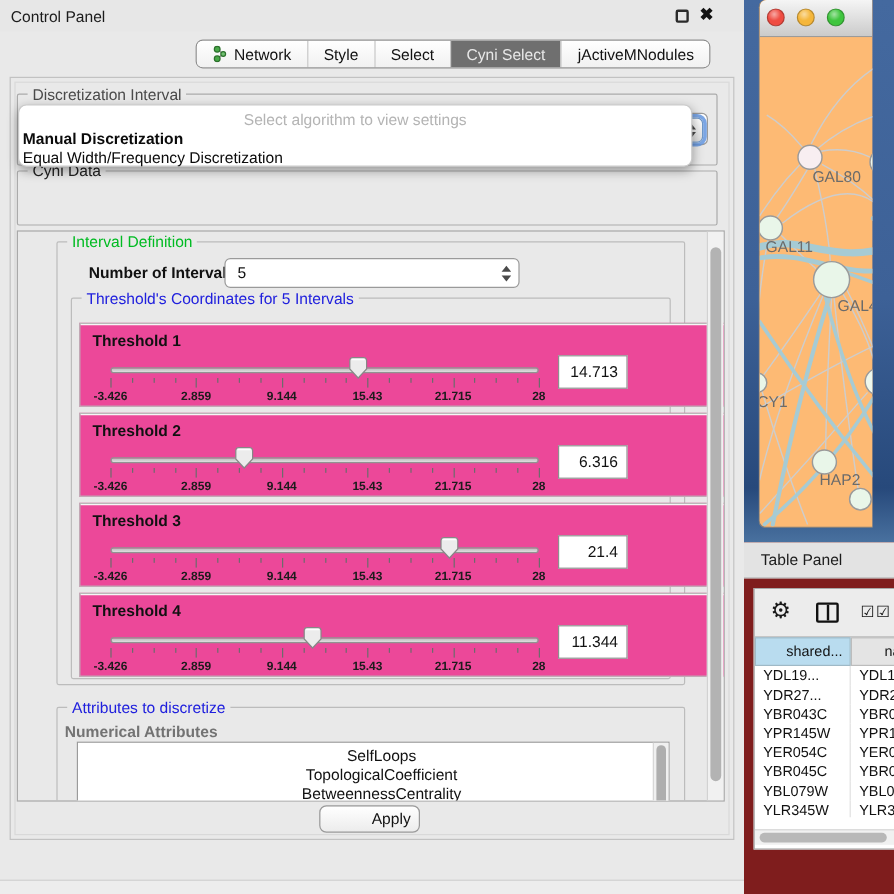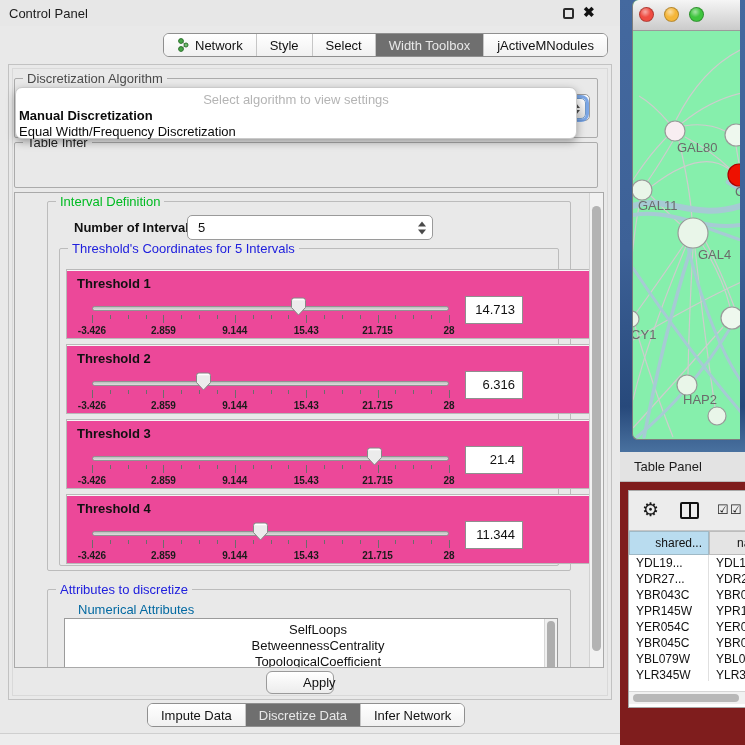--- a/index.html
+++ b/index.html
@@ -57,32 +57,32 @@
   .track-area { position:absolute; left:25px; top:0; width:357px; height:70px; }
   .track { position:absolute; left:0; top:36px; width:357px; height:5px; border:1px solid #929292; border-radius:3px; background:linear-gradient(#bdbdbd,#dedede); }
   .thumb-svg { position:absolute; top:27px; margin-left:-8px; }
   .tick { position:absolute; top:45px; width:1px; background:#6c6c6c; }
   .tick.minor { height:4px; }
   .tick.major { height:8px; }
   .tickl { position:absolute; top:55px; transform:translateX(-50%); font-size:10px; font-weight:bold; color:#1c1c1c; white-space:nowrap; }
   .val-box { position:absolute; left:398px; top:26px; width:58px; height:28px; background:#fff; border:1px solid #8f8f8f; font-size:13px; text-align:right; line-height:26px; padding-right:7px; }
 
   
-  .attr-sub { position:absolute; left:6px; top:12px; font-weight:normal; font-size:13px; color:#0369a1;margin-left:24px; }
+  .attr-sub { position:absolute; left:6px; top:12px; font-weight:bold; font-size:13px; color:#737373; }
   .listbox { position:absolute; left:16px; top:28px; width:494px; height:100px; background:#fff; border:1px solid #9b9b9b; }
   .list-item { padding-left:14px; font-size:13px; line-height:16px; color:#111;text-align:center; }
   .listbox .list-scroll { position:absolute; right:0; top:0; width:13px; height:100%; background:#f0f0f0; border-left:1px solid #d7d7d7; }
   .listbox .list-scroll .thumb { position:absolute; left:2px; top:2px; width:8px; height:92px; border-radius:4px; background:#aeaeae; }
 
-  .apply-btn { position:absolute; left:266px; top:671px; width:68px; height:23px; background:linear-gradient(#ffffff,#ececec); border:1px solid #9a9a9a; border-radius:6px; font-size:13px; text-align:center; line-height:21px; color:#111;padding-left:36px; }
+  .apply-btn { position:absolute; left:266px; top:671px; width:84px; height:23px; background:linear-gradient(#ffffff,#ececec); border:1px solid #9a9a9a; border-radius:6px; font-size:13px; text-align:center; line-height:21px; color:#111;padding-left:36px; }
 
   
   .right-col { position:absolute; left:620px; top:0; width:125px; height:745px; }
   .desktop { position:absolute; left:0; top:0; width:125px; height:452px; background:linear-gradient(180deg,#44699f 0%,#3d6197 55%,#27497b 90%,#49719f 100%); }
-  .net-window { position:absolute; left:12px; top:0; width:108px; height:440px; border-left:1px solid #7e7e7e; border-bottom:1px solid #7e7e7e; border-radius:6px 0 0 6px; background:#86efac; overflow:hidden; }
+  .net-window { position:absolute; left:12px; top:0; width:95px; height:440px; border-left:1px solid #7e7e7e; border-bottom:1px solid #7e7e7e; border-radius:6px 0 0 6px; background:#fdba74; overflow:hidden; }
   .net-titlebar { position:absolute; left:0; top:0; width:100%; height:31px; background:linear-gradient(#f5f5f5,#cbcbcb); border-bottom:1px solid #9b9b9b; border-radius:6px 0 0 0; }
   .tlight { position:absolute; top:7px; width:15px; height:15px; border-radius:50%; border:1px solid rgba(0,0,0,0.25); }
   .net-canvas { position:absolute; left:0; top:31px; }
 
   
   .table-panel { position:absolute; left:0; top:452px; width:125px; height:293px; background:#7f1d1d; }
   .tp-header { position:absolute; left:0; top:0; width:125px; height:30px; background:#e3e3e3; border-bottom:1px solid #bdbdbd; }
   .tp-title { position:absolute; left:14px; top:7px; font-size:13px; color:#1c1c1c; }
   .tp-inner { position:absolute; left:8px; top:38px; width:120px; height:218px; border:1px solid #a8a8a8; background:#fff; overflow:hidden; }
   .tp-toolbar { position:absolute; left:0; top:0; width:100%; height:40px; background:#ececec; border-bottom:1px solid #c6c6c6; }
@@ -123,43 +123,43 @@
         </svg>
         <span>Network</span>
       </div>
       <div class="seg">
         <span>Style</span>
       </div>
       <div class="seg">
         <span>Select</span>
       </div>
       <div class="seg sel">
-        <span>Width Toolbox</span>
+        <span>Cyni Select</span>
       </div>
       <div class="seg">
         <span>jActiveMNodules</span>
       </div>
     </div>
 
   <div class="outer-panel">
     <div class="inner-panel"></div>
   </div>
 
   <div class="groupbox" style="left:14px; top:78px; width:584px; height:60px;">
-    <span class="group-title gt-gray">Discretization Algorithm</span>
+    <span class="group-title gt-gray">Discretization Interval</span>
   </div>
   <div class="combo" id="algo-combo">
     <div id="algo-stepper-btn">
       <span class="tri-up"></span>
       <span class="tri-dn"></span>
     </div>
   </div>
 
   <div class="groupbox" style="left:14px; top:142px; width:584px; height:46px;">
-    <span class="group-title gt-gray" style="color:#222;">Table Infer</span>
+    <span class="group-title gt-gray" style="color:#222;">Cyni Data</span>
   </div>
 
   <div class="scrollport">
 
     <div class="groupbox" style="left:32px; top:8px; width:524px; height:370px; border-color:#bcbcbc;">
       <span class="group-title gt-green">Interval Definition</span>
 
       <span style="position:absolute; left:26px; top:18px; font-weight:bold; font-size:13px;">Number of Intervals</span>
       <div class="combo" style="left:139px; top:13px; width:246px; height:25px;">
         <span class="combo-text">5</span>
@@ -327,47 +327,36 @@
           </div>
       </div>
     </div>
 
     <div class="groupbox" style="left:32px; top:396px; width:524px; height:140px; border-color:#bcbcbc;">
       <span class="group-title gt-blue">Attributes to discretize</span>
       <span class="attr-sub">Numerical Attributes</span>
       <div class="listbox">
         <div id="attr-items" style="padding-top:3px;">
             <div class="list-item">SelfLoops</div>
+            <div class="list-item">TopologicalCoefficient</div>
             <div class="list-item">BetweennessCentrality</div>
-            <div class="list-item">TopologicalCoefficient</div>
           </div>
         <div class="list-scroll">
             <div class="thumb"></div>
           </div>
       </div>
     </div>
 
     <div class="vscroll">
       <div class="thumb" style="top:13px; height:445px;"></div>
     </div>
   </div>
 
   <div class="apply-btn">Apply</div>
 
-  <div class="segbar" id="bottom-tabs">
-      <div class="seg">
-        <span>Impute Data</span>
-      </div>
-      <div class="seg sel">
-        <span>Discretize Data</span>
-      </div>
-      <div class="seg">
-        <span>Infer Network</span>
-      </div>
-    </div>
   <div class="bottom-strip-line"></div>
 
   <div class="popup">
     <div class="popup-hint">Select algorithm to view settings</div>
     <div id="popup-options">
         <div class="popup-opt bold" style="top: 20px;">Manual Discretization</div>
         <div class="popup-opt" style="top: 36px;">Equal Width/Frequency Discretization</div>
       </div>
   </div>
 </div>

